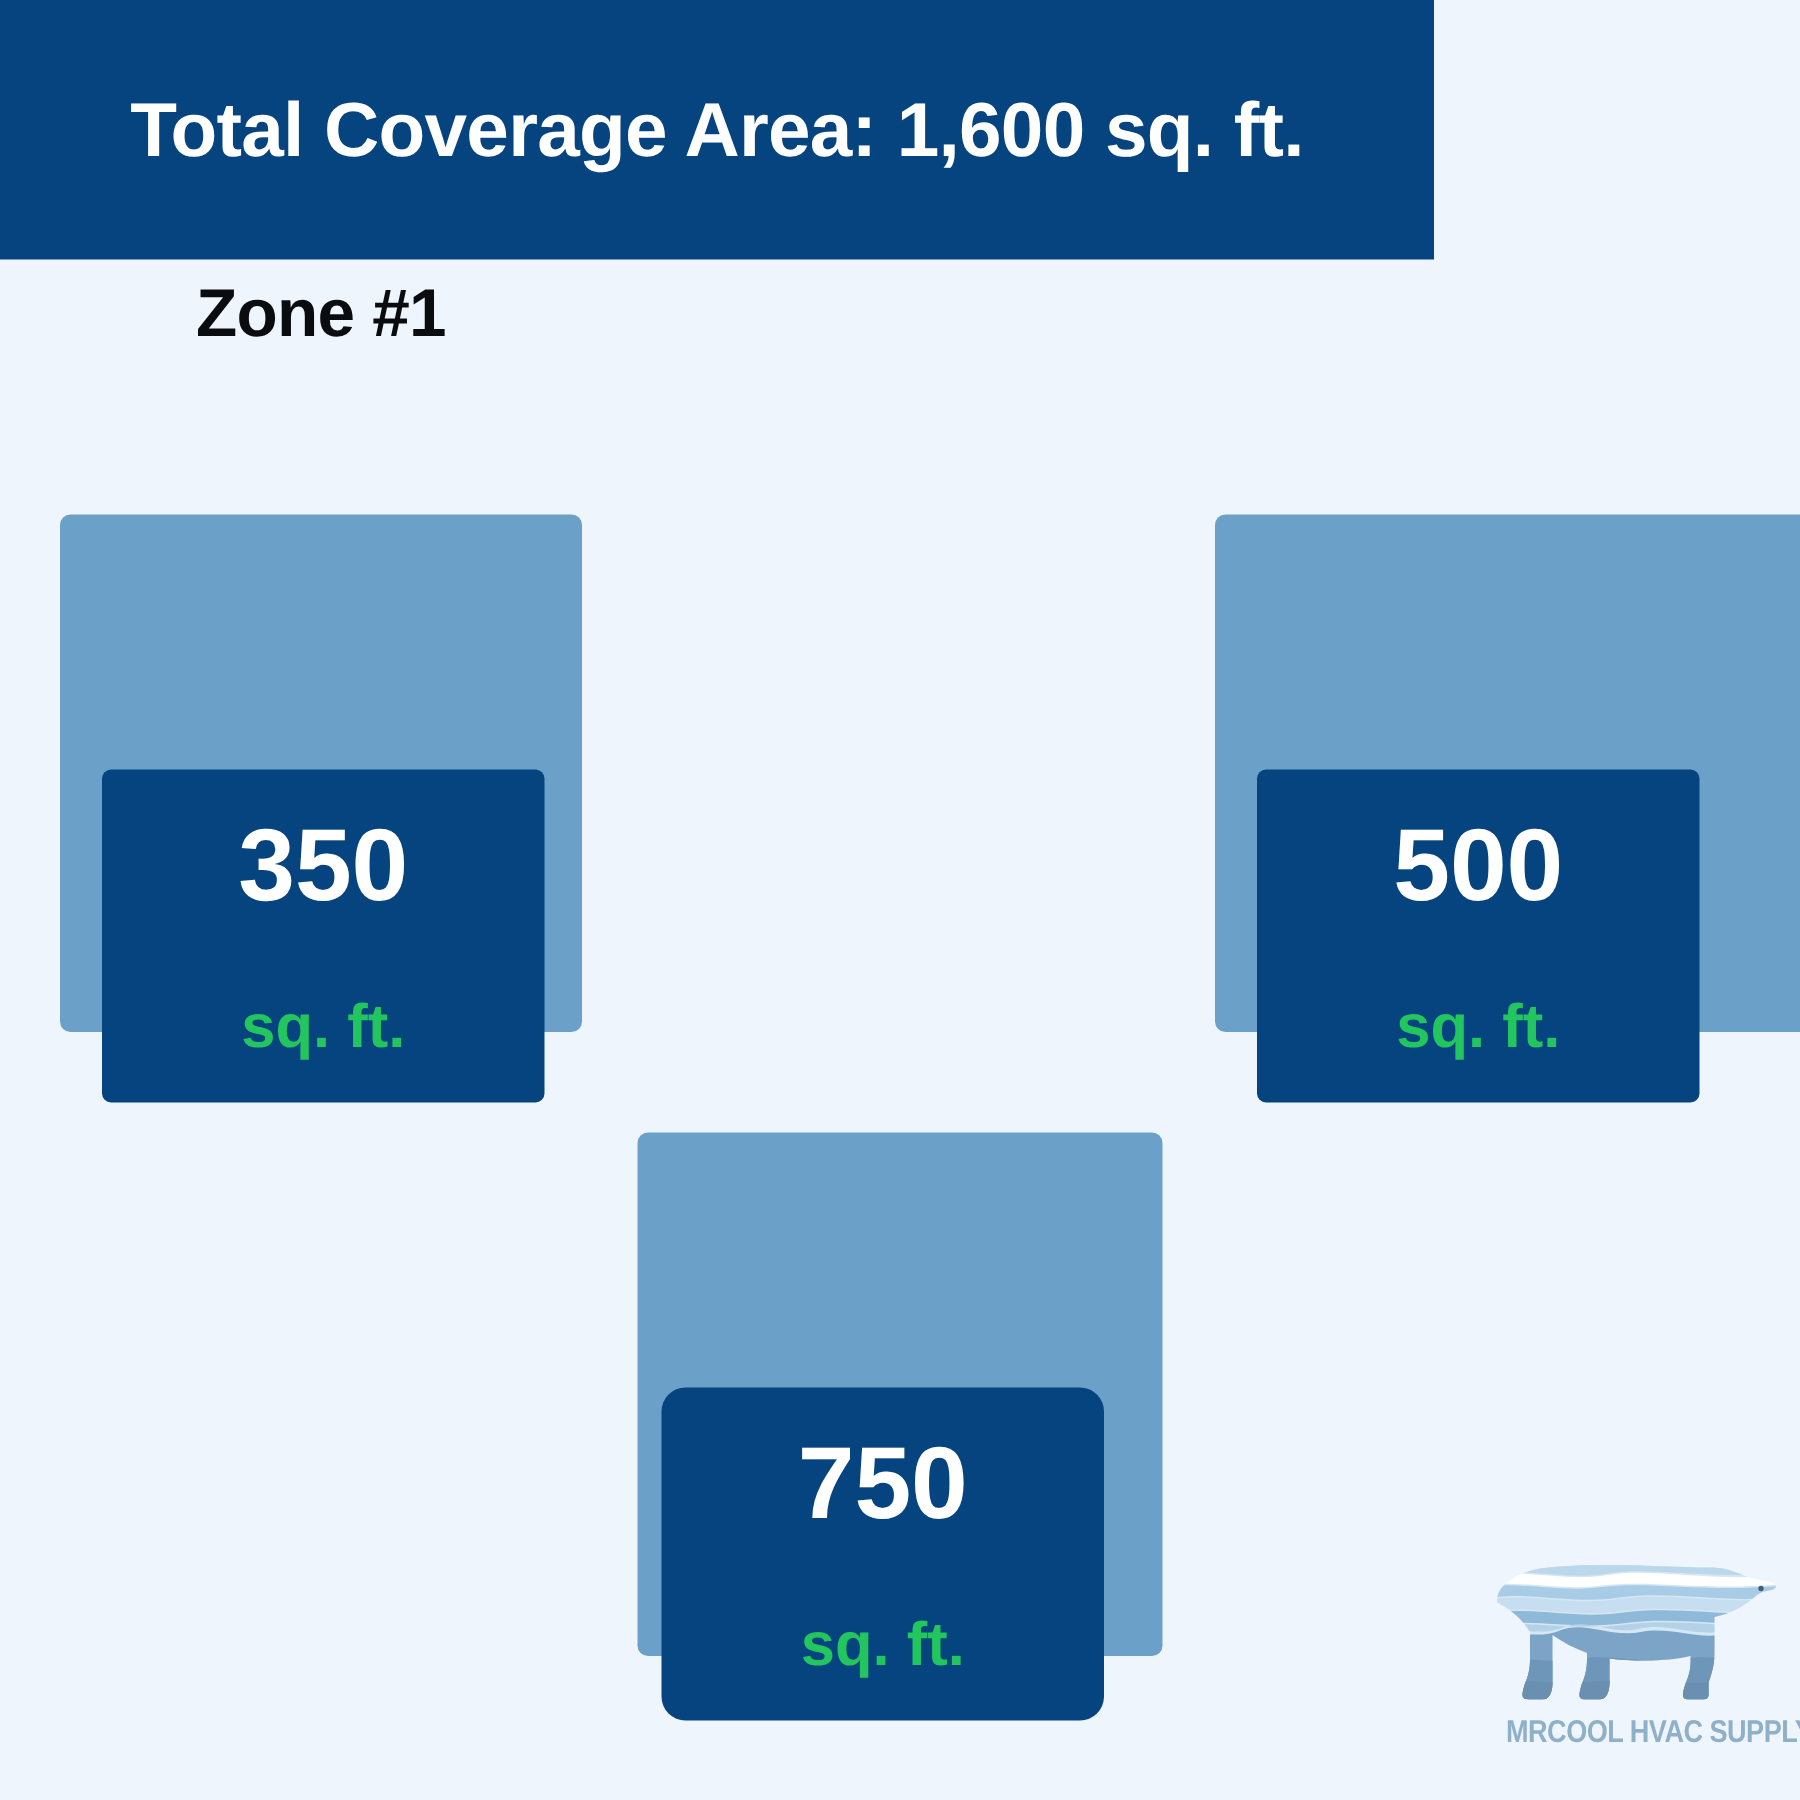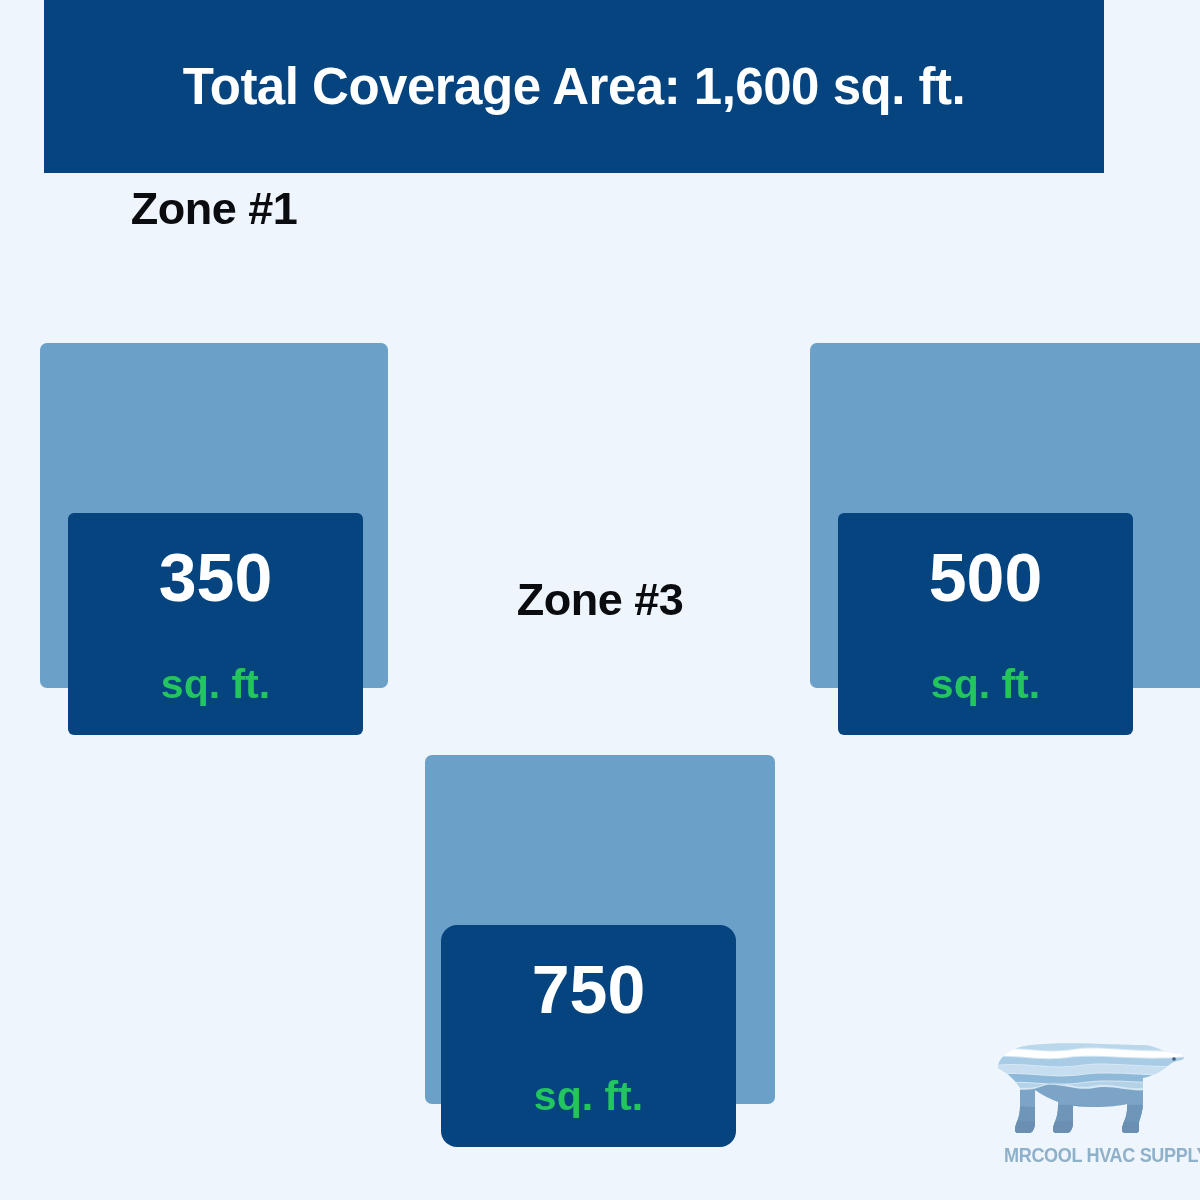--- a/index.html
+++ b/index.html
@@ -13,27 +13,26 @@
     font-family: "Liberation Sans", sans-serif;
     overflow: hidden;
     position: relative;
   }
 
   
   .header-band {
     position: absolute;
     left: 0;
     top: 0;
-    width: 1060px;
+    width: 956px;
     height: 173px;
     background: #05447f;
     display: flex;
     align-items: center;
     justify-content: center;
-    margin-left: 44px;
   }
   .header-title {
     color: #ffffff;
     font-size: 51px;
     font-weight: bold;
     letter-spacing: -0.5px;
     white-space: nowrap;
     line-height: 1;
   }
 
@@ -168,21 +167,20 @@
   <div class="zone" id="zone-2">
     <div class="zone-card">
       <div class="zone-inner">
         <div class="zone-value">500</div>
         <div class="zone-unit">sq. ft.</div>
       </div>
     </div>
   </div>
 
   <div class="zone" id="zone-3">
-    <div class="zone-label">Zone #3</div>
     <div class="zone-card">
       <div class="zone-inner">
         <div class="zone-value">750</div>
         <div class="zone-unit">sq. ft.</div>
       </div>
     </div>
   </div>
 
 </div>
 

